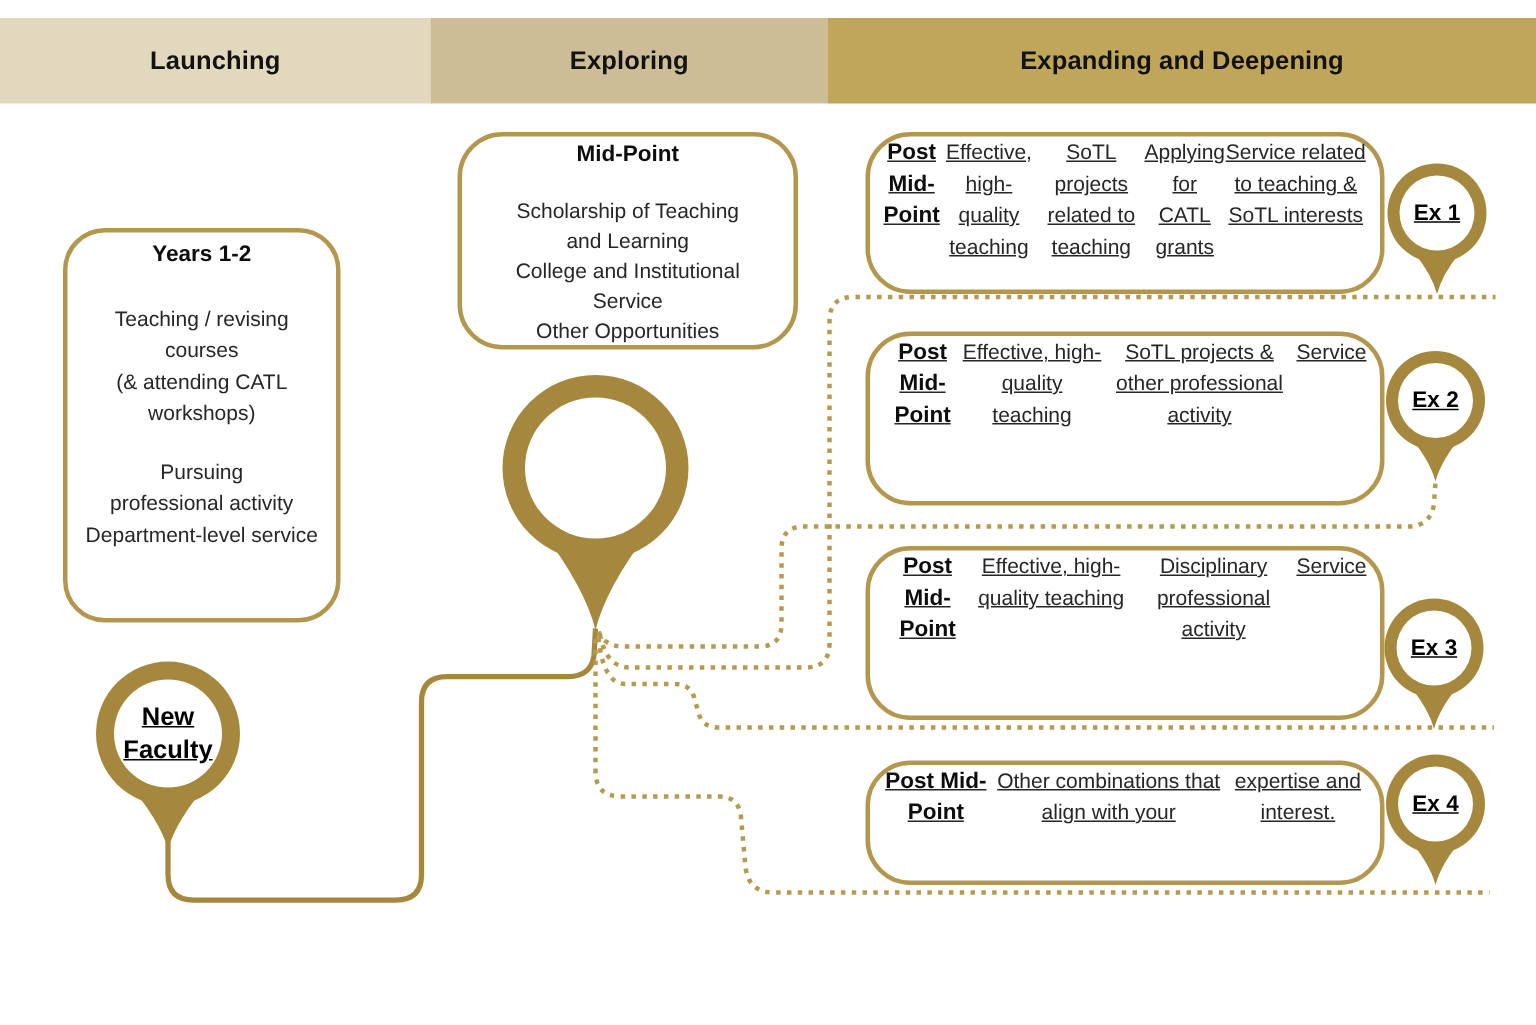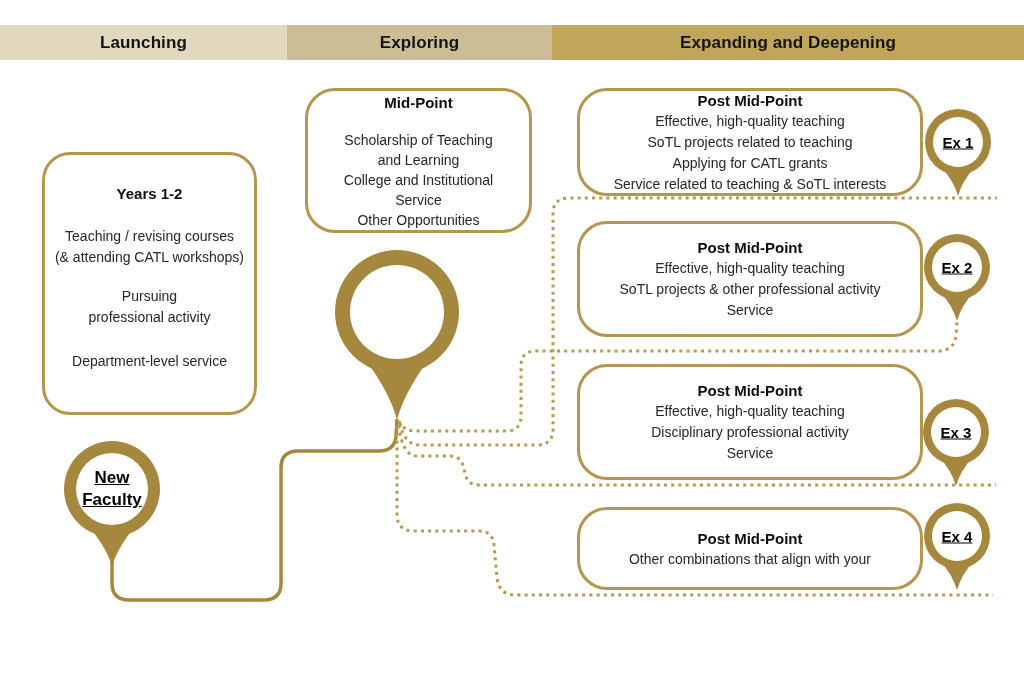--- a/index.html
+++ b/index.html
@@ -4,21 +4,21 @@
 <style>
   html,body { margin:0; padding:0; background:#ffffff; }
   .stage {
     position:relative; width:1024px; height:683px; overflow:hidden;
     background:#ffffff;
     font-family:"Liberation Sans", sans-serif;
     color:var(--ink,#262626);
   }
   
   .phase {
-    position:absolute; top:25px; height:35px;
+    position:absolute; top:12px; height:57px;
     display:flex; align-items:center; justify-content:center;
     font-weight:bold; font-size:17px; color:#121212; letter-spacing:.1px;
   }
   .phase.launching { left:0;    width:287px; background:var(--phase-launching); }
   .phase.exploring { left:287px; width:265px; background:var(--phase-exploring); }
   .phase.expanding { left:552px; width:472px; background:var(--phase-expanding); }
 
   
   svg.wires { position:absolute; left:0; top:0; z-index:1; }
   .wire-solid  { fill:none; stroke:var(--gold-dark); stroke-width:3.5; }
@@ -29,30 +29,30 @@
   
   .bx {
     position:absolute; z-index:2; box-sizing:border-box;
     background:#ffffff; border:3px solid var(--gold-border);
     border-radius:30px; text-align:center;
     font-size:14px; line-height:21px; color:var(--ink);
   }
   .bx-title { font-weight:bold; font-size:15px; color:var(--title-ink); }
   .bx-line  { }
 
-  .bx.years    { left:42px;  top:152px; width:215px; height:263px; padding:28px 8px 0 8px; border-radius:28px; }
+  .bx.years    { left:42px;  top:152px; width:185px; height:263px; padding:4px 8px 0 8px; border-radius:28px; }
   .bx.years .bx-title { margin-bottom:22px; }
   .mt18 { margin-top:18px; }
-  .mt23 { margin-top:23px; }
+  .mt23 { }
 
   .bx.midpoint { left:305px; top:88px;  width:227px; height:145px; padding:2px 6px 0 6px; line-height:20px; }
   .bx.midpoint .bx-title { margin-bottom:17px; }
 
-  .bx.exbox { left:577px; width:346px; display:flex; flex-direction:column;
-              justify-content:center; padding:0 9px; }
+  .bx.exbox { left:577px; width:346px; display:flex; flex-direction:row;
+              justify-content:flex-end; padding:0 9px;text-decoration:underline; }
   .bx.ex1 { top:88px;  height:108px; }
   .bx.ex2 { top:221px; height:116px; }
   .bx.ex3 { top:364px; height:116px; }
   .bx.ex4 { top:507px; height:83px;  }
 
   
   .pin-label {
     position:absolute; z-index:3; transform:translate(-50%,-50%);
     text-align:center; font-weight:bold; color:#000000;text-decoration:underline;
   }
@@ -158,20 +158,21 @@
   <div class="bx exbox ex3">
     <div class="bx-title">Post Mid-Point</div>
     <div class="bx-line">Effective, high-quality teaching</div>
     <div class="bx-line">Disciplinary professional activity</div>
     <div class="bx-line">Service</div>
   </div>
 
   <div class="bx exbox ex4">
     <div class="bx-title">Post Mid-Point</div>
     <div class="bx-line">Other combinations that align with your</div>
+    <div class="bx-line">expertise and interest.</div>
   </div>
 
   <div class="pin-label nf">New Faculty</div>
   <div class="pin-label ex exl1">Ex 1</div>
   <div class="pin-label ex exl2">Ex 2</div>
   <div class="pin-label ex exl3">Ex 3</div>
   <div class="pin-label ex exl4">Ex 4</div>
 
 </div>
 

